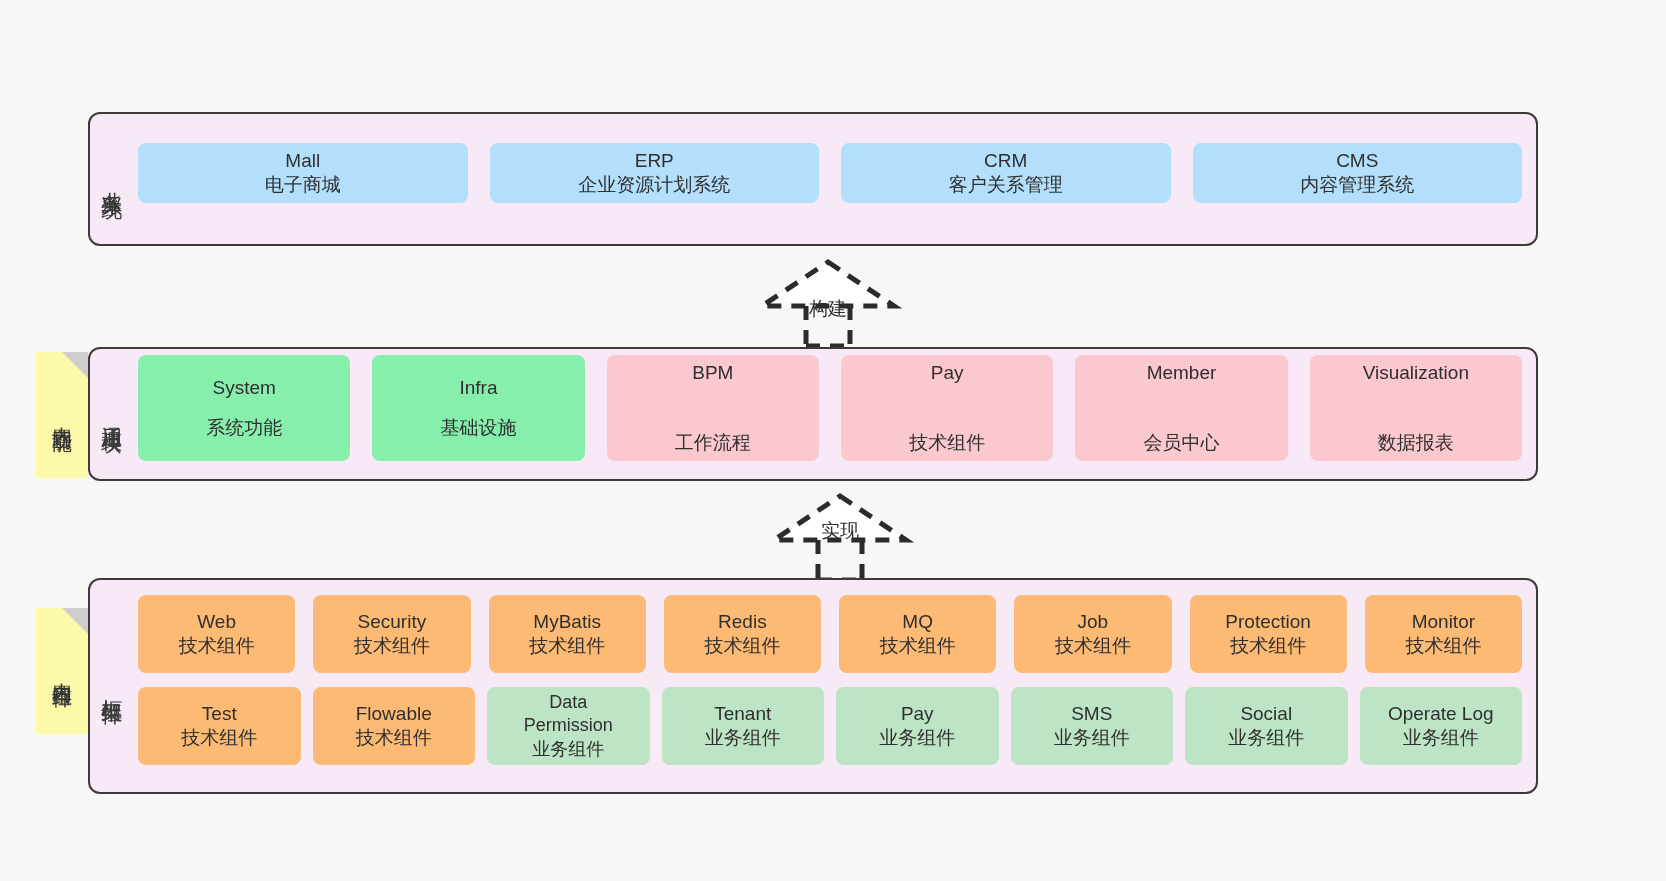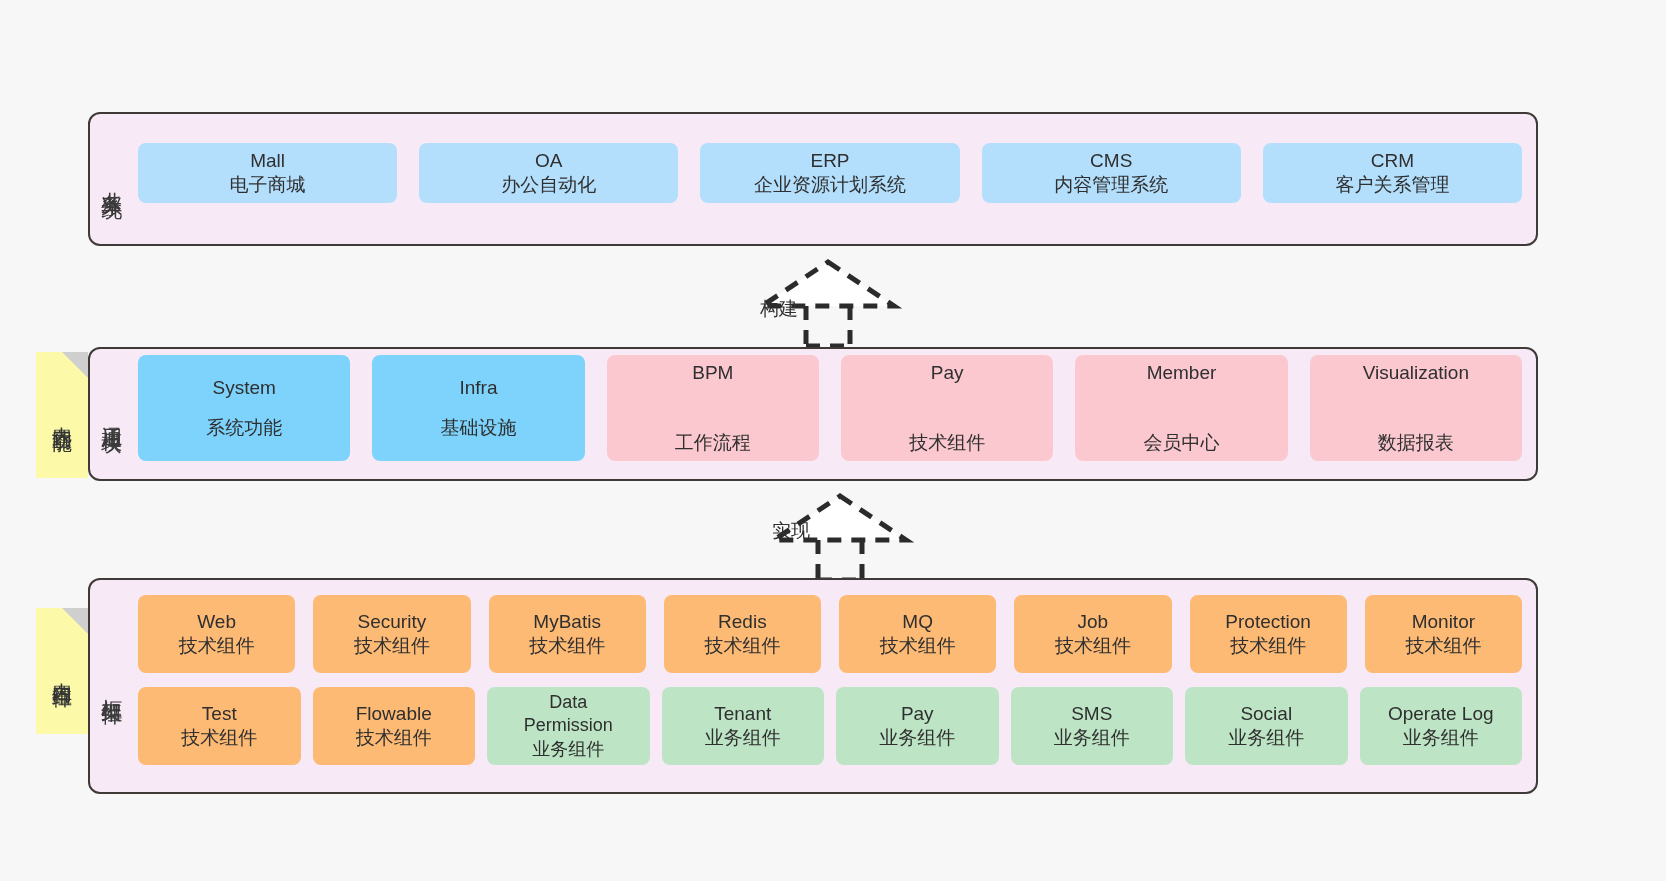--- a/index.html
+++ b/index.html
@@ -69,21 +69,21 @@
     color: #2f2f2f;
     box-sizing: border-box;
     padding: 6px 4px;
     user-select: none;
   }
   .card .t1 { display: block; }
   .card .t2 { display: block; }
   .card .t3 { display: block; }
 
   .card.blue        { background: #b3dffc; }
-  .card.red         { background: #7dd3fc; gap: 16px; }
+  .card.red         { background: #86efac; gap: 16px; }
   .card.pink        { background: #fbc8cf; gap: 45px; }
   .card.green-dark  { background: #fdba74; }
   .card.green-light { background: #bde5c5; }
 
   
   .sticky {
     position: absolute;
     background: #fcfaa8;
     box-sizing: border-box;
     display: flex;
@@ -111,51 +111,48 @@
   
   .arrow-wrap {
     position: absolute;
     user-select: none;
   }
   .arrow-wrap svg { display: block; overflow: visible; }
   .arrow-label {
     position: absolute;
     left: 0;
     right: 0;
+    text-align: center;
     font-size: 19px;
     color: #2f2f2f;
     white-space: nowrap;
   }
 </style>
 </head>
 <body>
 
 <div class="section" id="sec-0" style="left:88px; top:112px; width:1450px; height:134px;">
   <div class="section-title">业务系统</div>
   <div class="section-body">
     <div class="card-row">
       <div class="card blue">
         <span class="t1">Mall</span>
         <span class="t2">电子商城</span>
       </div>
       <div class="card blue">
-        <span class="t1">OA</span>
-        <span class="t2">办公自动化</span>
-      </div>
-      <div class="card blue">
         <span class="t1">ERP</span>
         <span class="t2">企业资源计划系统</span>
       </div>
       <div class="card blue">
+        <span class="t1">CRM</span>
+        <span class="t2">客户关系管理</span>
+      </div>
+      <div class="card blue">
         <span class="t1">CMS</span>
         <span class="t2">内容管理系统</span>
-      </div>
-      <div class="card blue">
-        <span class="t1">CRM</span>
-        <span class="t2">客户关系管理</span>
       </div>
     </div>
   </div>
 </div>
 
 <div class="arrow-wrap" style="left:760px; top:258px; width:136px; height:90px;">
   <svg width="136" height="90" viewBox="0 0 136 90" aria-hidden="true">
 
     <polygon points="68,4 134,48 2,48" fill="#ffffff" stroke="#2b2b2b" stroke-width="5" stroke-dasharray="14 10" stroke-linejoin="miter"></polygon>
 

